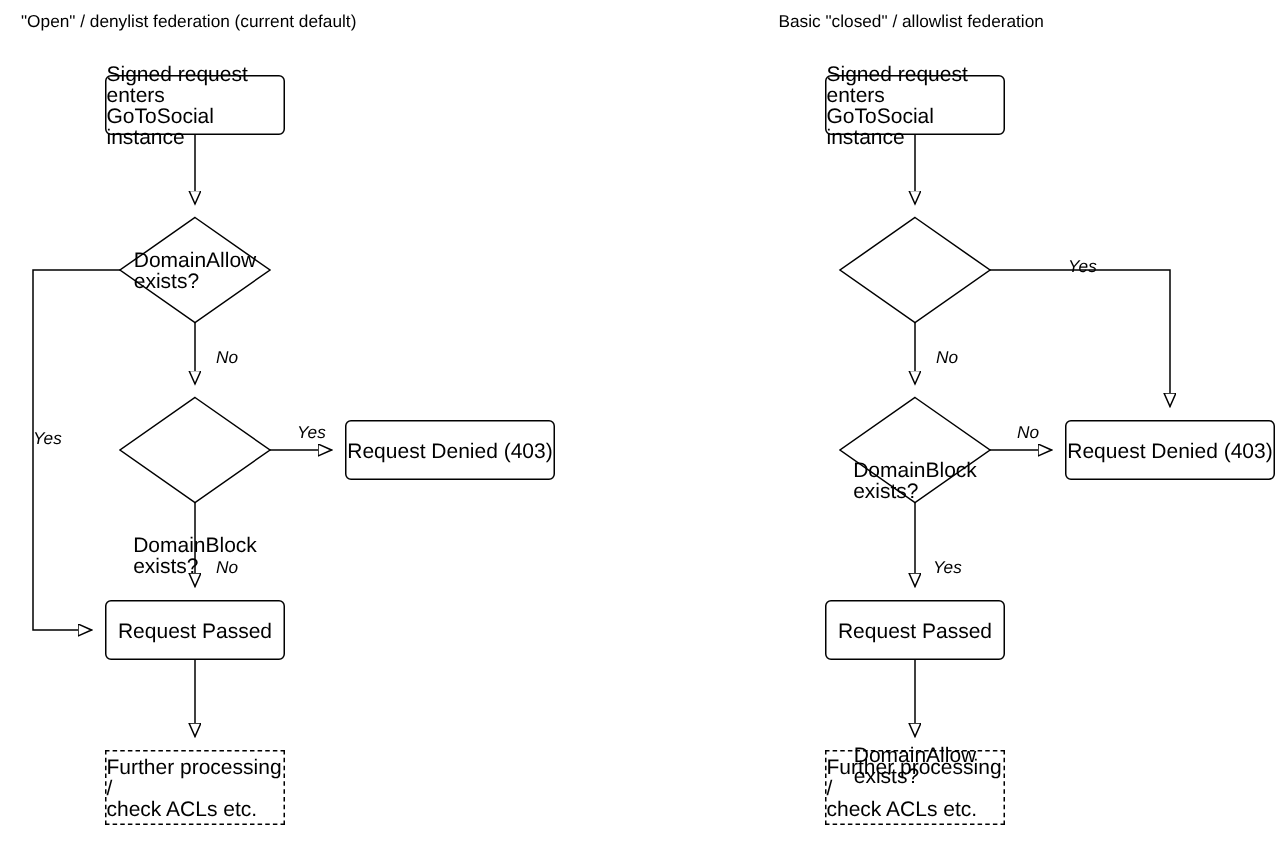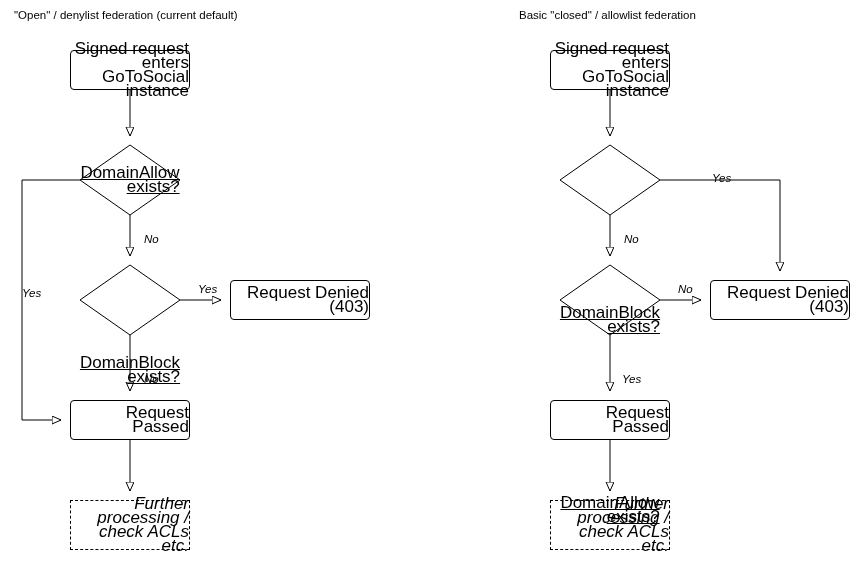--- a/index.html
+++ b/index.html
@@ -26,41 +26,39 @@
     left: 0; top: 0;
     width: 851px;
     height: 561px;
   }
   .node {
     position: absolute;
     box-sizing: border-box;
     display: flex;
     align-items: center;
     justify-content: center;
-    text-align: right;
-    font-size: 17px;
+    text-align: left;
+    font-size: 14px;
     line-height: 14px;
     color: #000000;
     white-space: pre-line;
   }
   .node-box {
     background: #ffffff;
     border: 1px solid #000000;
     border-radius: 4px;
   }
   .node-dashed {
     background: #ffffff;
     border: 1px dashed #000000;
     border-radius: 0;
-    font-style: italic;
   }
   .node-diamond {
     background: transparent;
     border: none;
-    text-decoration: underline;
   }
   .diamond-label {
     position: relative;
     z-index: 2;
     pointer-events: none;
   }
   .edge-label {
     position: absolute;
     font-size: 11.5px;
     line-height: 13px;

